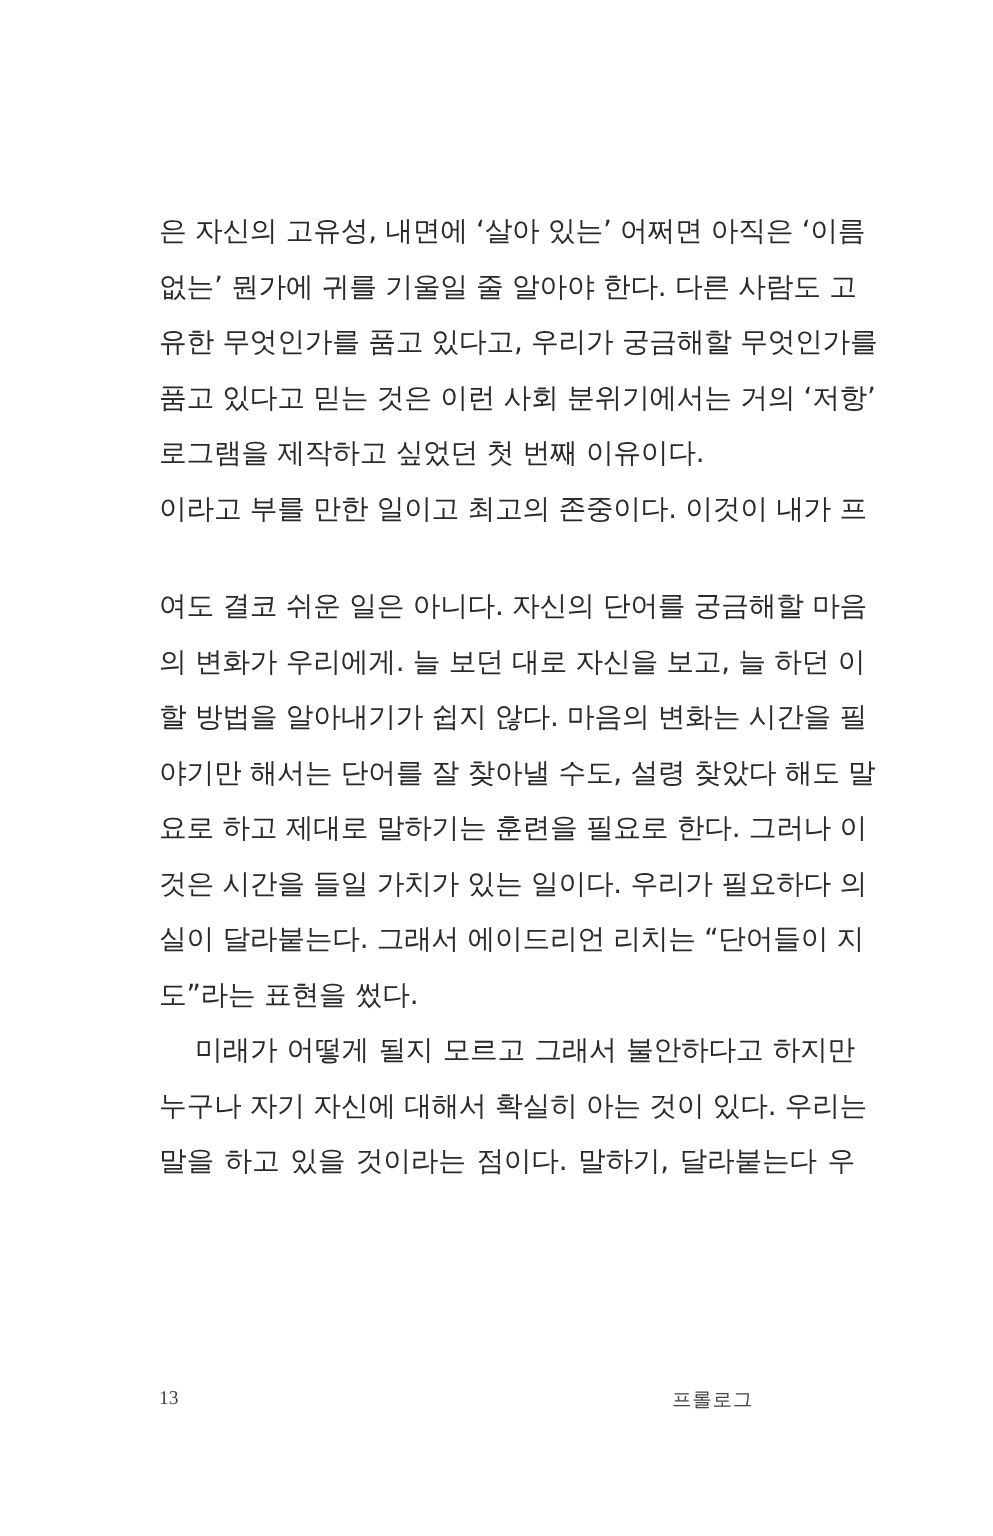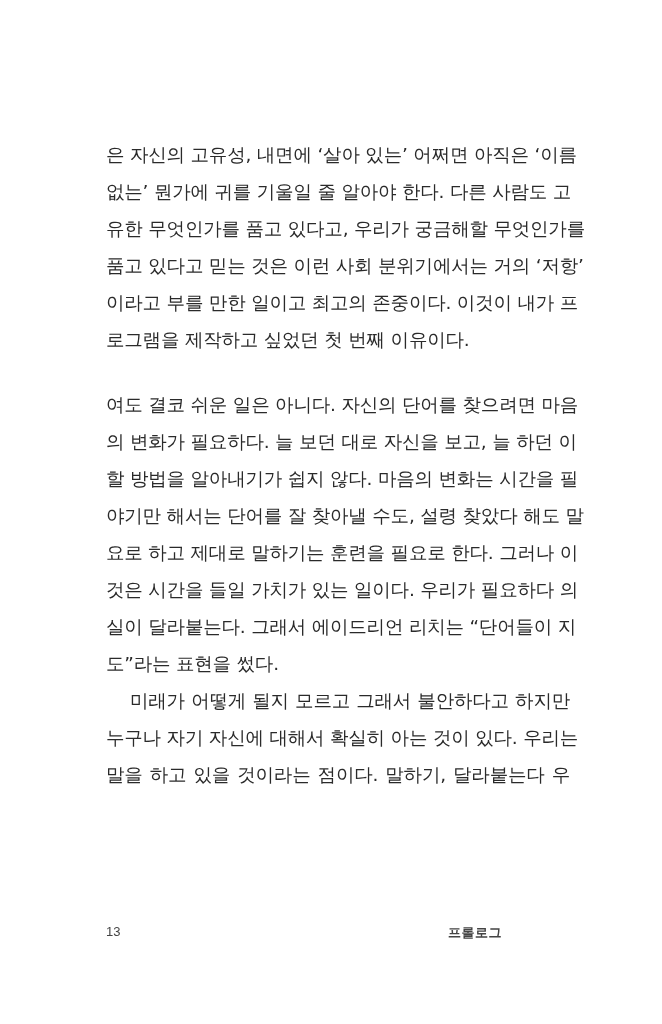--- a/index.html
+++ b/index.html
@@ -43,54 +43,53 @@
     .line.indent {
       padding-left: 24px;
     }
     .para-gap {
       height: 28px;
     }
     .footer-left {
       position: absolute;
       left: 106px;
       top: 924px;
-      font-family: Liberation Sans, sans-serif;
+      font-family: Liberation Serif, serif;
       font-size: 13px;
       color: #444;
     }
     .footer-right {
       position: absolute;
       right: 94px;
       top: 924px;
       font-size: 13px;
       color: #444;
       letter-spacing: 0.5px;
-      font-weight: bold;
     }
   </style>
 </head>
 <body>
 
 <div class="page">
   <div class="body-text">
 
     <div>
       <div class="line">은 자신의 고유성, 내면에 ‘살아 있는’ 어쩌면 아직은 ‘이름</div>
       <div class="line">없는’ 뭔가에 귀를 기울일 줄 알아야 한다. 다른 사람도 고</div>
       <div class="line">유한 무엇인가를 품고 있다고, 우리가 궁금해할 무엇인가를</div>
       <div class="line">품고 있다고 믿는 것은 이런 사회 분위기에서는 거의 ‘저항’</div>
+      <div class="line last">로그램을 제작하고 싶었던 첫 번째 이유이다.</div>
       <div class="line">이라고 부를 만한 일이고 최고의 존중이다. 이것이 내가 프</div>
-      <div class="line last">로그램을 제작하고 싶었던 첫 번째 이유이다.</div>
     </div>
 
     <div class="para-gap"></div>
 
     <div>
-      <div class="line">여도 결코 쉬운 일은 아니다. 자신의 단어를 찾으려면 마음</div>
-      <div class="line">의 변화가 필요하다. 늘 보던 대로 자신을 보고, 늘 하던 이</div>
+      <div class="line">여도 결코 쉬운 일은 아니다. 자신의 단어를 궁금해할 마음</div>
+      <div class="line">의 변화가 우리에게. 늘 보던 대로 자신을 보고, 늘 하던 이</div>
       <div class="line">할 방법을 알아내기가 쉽지 않다. 마음의 변화는 시간을 필</div>
       <div class="line">야기만 해서는 단어를 잘 찾아낼 수도, 설령 찾았다 해도 말</div>
       <div class="line">요로 하고 제대로 말하기는 훈련을 필요로 한다. 그러나 이</div>
       <div class="line">것은 시간을 들일 가치가 있는 일이다. 우리가 필요하다 의</div>
       <div class="line">실이 달라붙는다. 그래서 에이드리언 리치는 “단어들이 지</div>
       <div class="line last">도”라는 표현을 썼다.</div>
     </div>
 
     <div>
       <div class="line indent">미래가 어떻게 될지 모르고 그래서 불안하다고 하지만</div>

